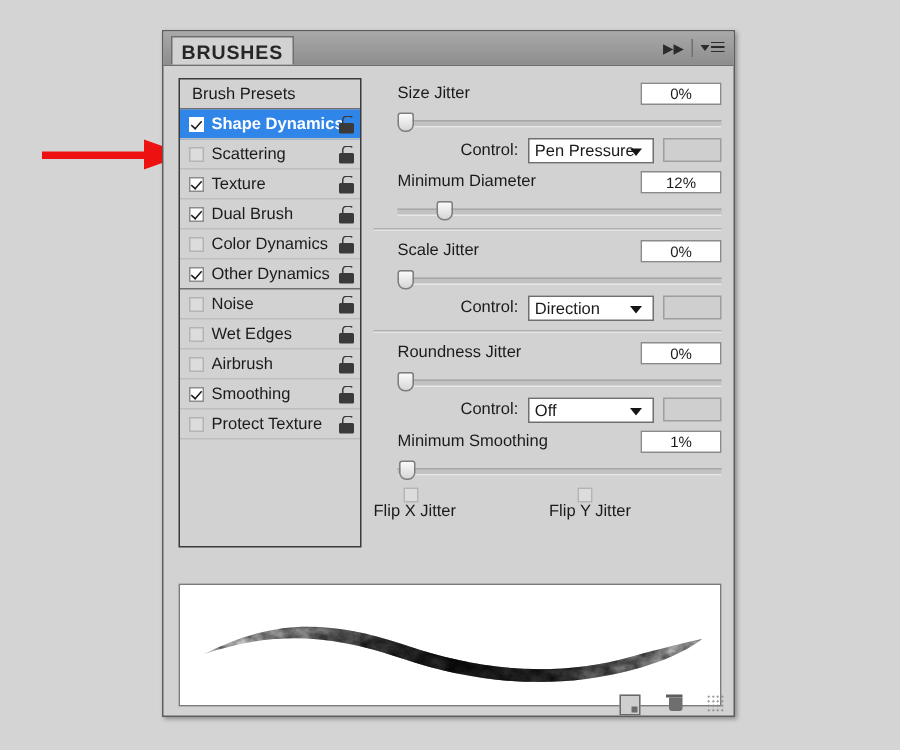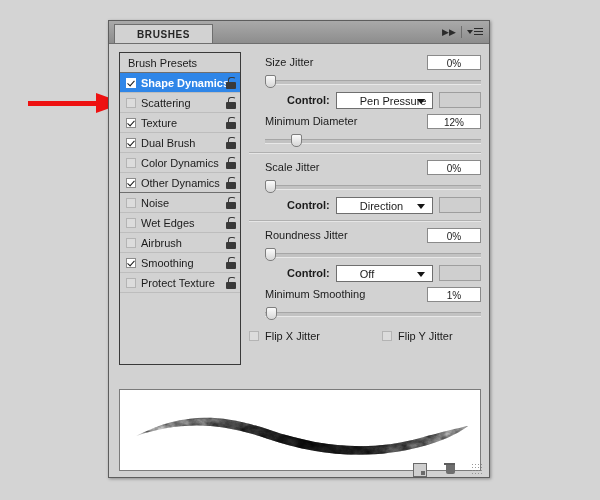--- a/index.html
+++ b/index.html
@@ -17,23 +17,23 @@
   .arrow .shaft{position:absolute;left:0;top:3px;width:72px;height:5px;background:#ee1111;}
   .arrow .head{position:absolute;left:68px;top:-5px;width:0;height:0;
     border-top:10px solid transparent;border-bottom:10px solid transparent;border-left:28px solid #ee1111;}
   
   .panel{position:absolute;left:108px;top:20px;width:382px;height:458px;
     background:#d2d2d2;border:1px solid #5d5d5d;box-sizing:border-box;
     box-shadow:1px 1px 3px rgba(0,0,0,.35);}
   .tabbar{height:22px;position:relative;
     background:linear-gradient(to bottom,#a9a9a9,#8d8d8d);
     border-bottom:1px solid #6e6e6e;}
-  .tab{position:absolute;left:5px;top:3px;height:19px;padding:0 22px;
+  .tab{position:absolute;left:5px;top:3px;height:19px;padding:0 6px;
     background:#d2d2d2;border:1px solid #6e6e6e;border-bottom:none;
-    font-size:10px;font-weight:bold;letter-spacing:.6px;color:#262626;
+    font-size:13px;font-weight:bold;letter-spacing:.6px;color:#262626;
     line-height:19px;box-sizing:border-box;}
   .tabicons{position:absolute;right:4px;top:3px;display:flex;align-items:center;gap:3px;}
   .ticon{width:18px;height:16px;display:flex;align-items:center;justify-content:center;
     font-size:9px;color:#2b2b2b;}
   .tsep{width:1px;height:12px;background:#6e6e6e;}
   .menuicon{position:relative;width:20px;height:16px;}
   .menuicon .lines{position:absolute;right:2px;top:4px;width:9px;height:8px;
     background:repeating-linear-gradient(to bottom,#2b2b2b 0 1px,transparent 1px 3px);}
   .menuicon .tri{position:absolute;right:12px;top:6px;width:0;height:0;
     border-left:3.5px solid transparent;border-right:3.5px solid transparent;border-top:4px solid #2b2b2b;}
@@ -84,29 +84,29 @@
     font-size:10px;line-height:15px;text-align:center;box-sizing:border-box;color:#1b1b1b;}
   .val.dis{background:#cfcfcf;border-color:#a8a8a8;color:#a8a8a8;}
   .sld{position:relative;height:16px;margin-top:1px;}
   .sld .trk{position:absolute;left:0;right:0;top:7px;height:3px;background:#c2c2c2;
     border-top:1px solid #a6a6a6;border-bottom:1px solid #e8e8e8;}
   .sld .trk.dis{background:#cdcdcd;border-top-color:#bdbdbd;}
   .sld .hnd{position:absolute;top:2px;width:11px;height:13px;
     background:linear-gradient(to bottom,#fbfbfb,#d6d6d6);
     border:1px solid #7e7e7e;border-radius:2px 2px 5px 5px;box-sizing:border-box;}
   .ctlrow{display:flex;align-items:center;height:22px;gap:6px;}
-  .ctlrow .cl{font-size:11px;margin-left:38px;color:#1b1b1b;font-weight:bold;}
+  .ctlrow .cl{font-size:11px;margin-left:58px;color:#1b1b1b;}
   .sel2{position:relative;width:118px;height:17px;background:#fff;border:1px solid #6f6f6f;
-    box-sizing:border-box;font-size:11px;line-height:16px;padding-left:23px;color:#1b1b1b;}
+    box-sizing:border-box;font-size:11px;line-height:16px;padding-left:4px;color:#1b1b1b;}
   .sel2 .tri{position:absolute;right:7px;top:6px;width:0;height:0;
     border-left:4.5px solid transparent;border-right:4.5px solid transparent;border-top:5px solid #151515;}
   .ghost{width:54px;height:16px;background:#cfcfcf;border:1px solid #9e9e9e;box-sizing:border-box;}
   .divider{height:1px;background:#b0b0b0;border-bottom:1px solid #e6e6e6;margin:4px 0 3px;}
   .flips{display:flex;align-items:center;height:20px;margin-top:5px;}
-  .flip{display:flex;align-items:center;}
+  .flip{display:flex;align-items:center;flex-direction:column;}
   .flip .cb{margin-right:6px;}
   .flip.second{margin-left:62px;}
 </style>
 </head>
 <body>
 
 <div class="arrow">
   <div class="shaft"></div>
   <div class="head"></div>
 </div>

